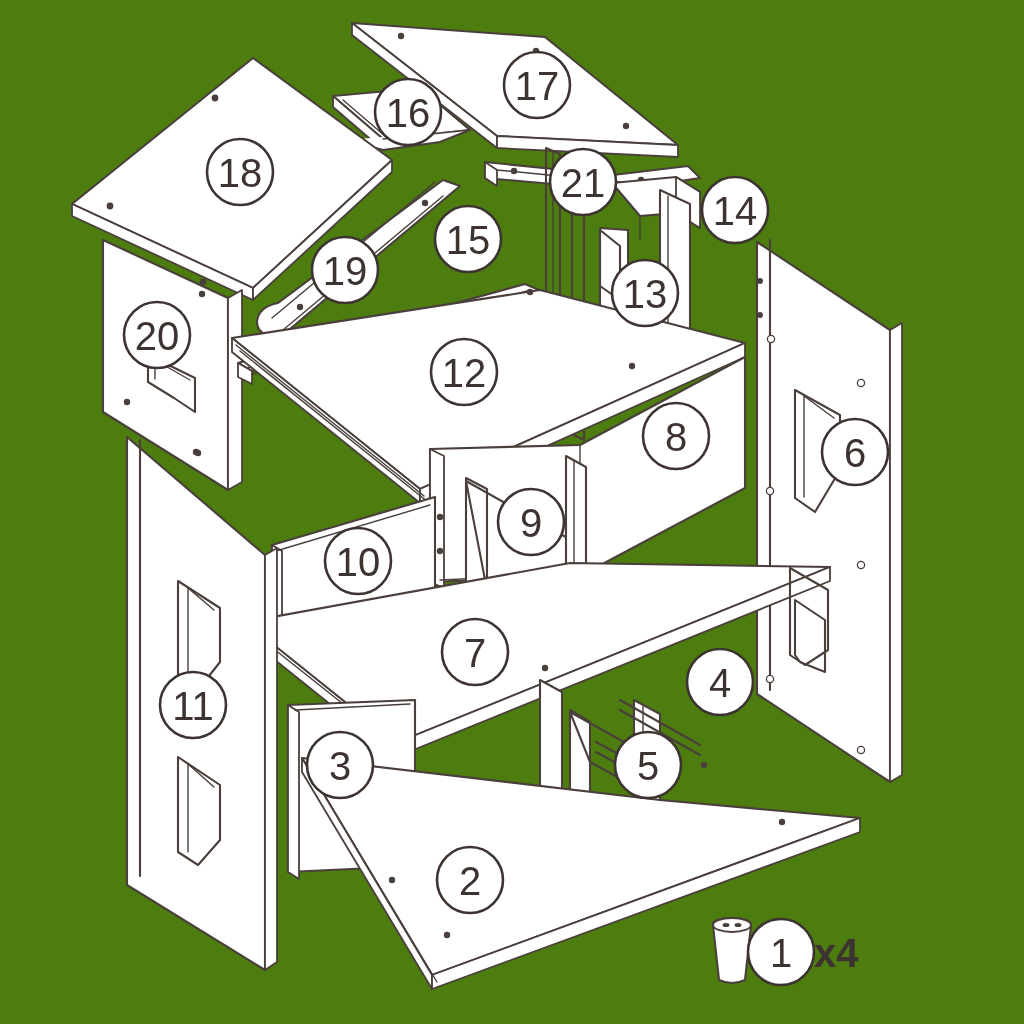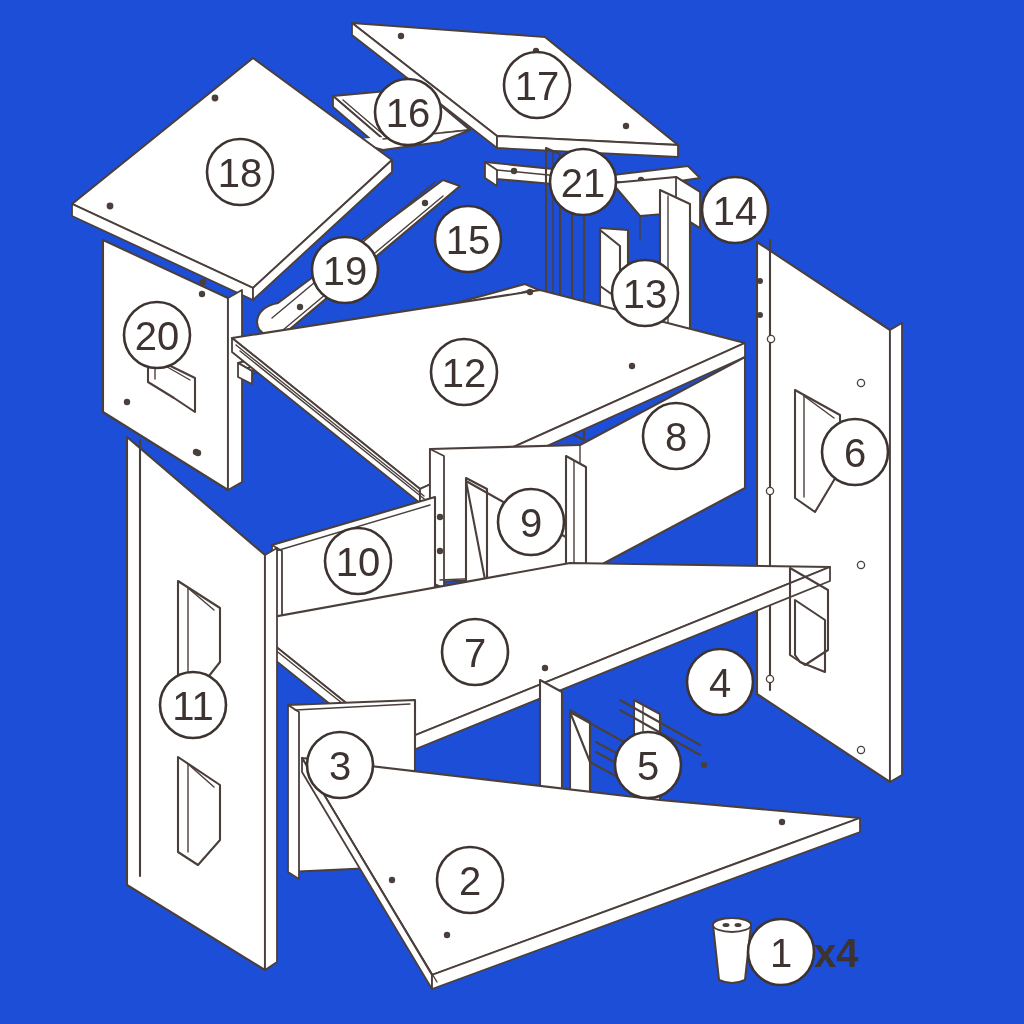--- a/index.html
+++ b/index.html
@@ -10,21 +10,21 @@
   body {
     width: 1024px;
     height: 1024px;
     font-family: "Liberation Sans", sans-serif;
     overflow: hidden;
   }
   #diagram-root {
     position: relative;
     width: 1024px;
     height: 1024px;
-    background: #1d4ed8;
+    background: #4d7c0f;
   }
   svg#assembly {
     display: block;
     width: 1024px;
     height: 1024px;
   }
   .part-line {
     fill: none;
     stroke: #4a3f3b;
     stroke-width: 2.1;

